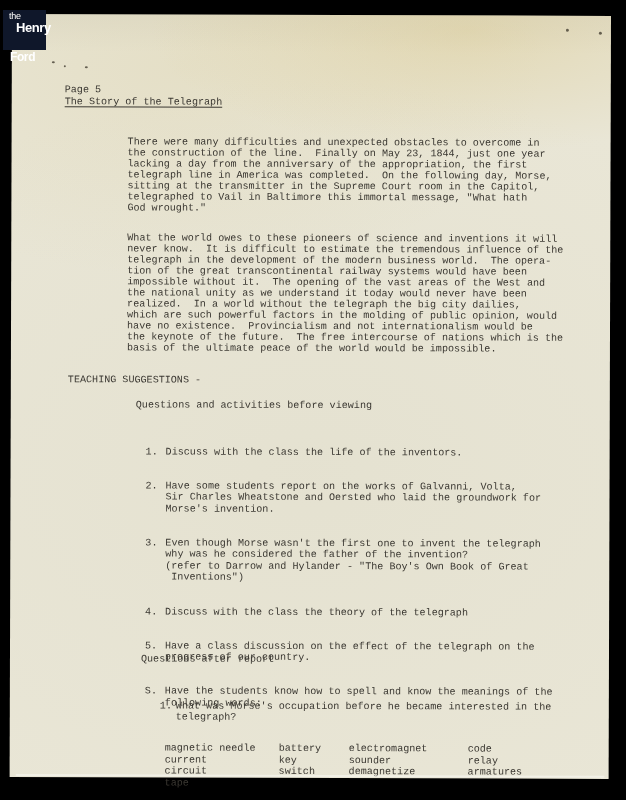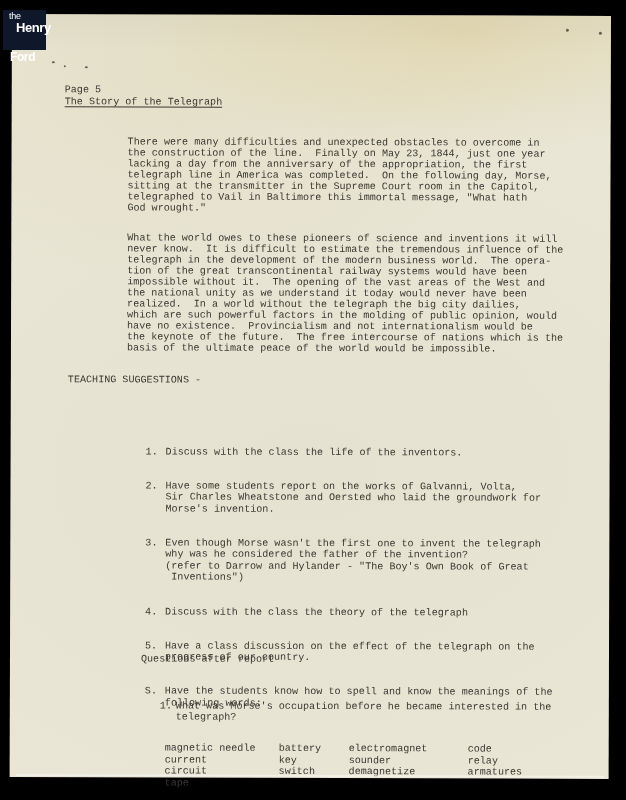--- a/index.html
+++ b/index.html
@@ -110,20 +110,21 @@
 impossible without it.  The opening of the vast areas of the West and
 the national unity as we understand it today would never have been
 realized.  In a world without the telegraph the big city dailies,
 which are such powerful factors in the molding of public opinion, would
 have no existence.  Provincialism and not internationalism would be
 the keynote of the future.  The free intercourse of nations which is the
 basis of the ultimate peace of the world would be impossible.</div>
 
     <div class="tw teaching-heading">TEACHING SUGGESTIONS -</div>
 
+    <div class="tw q-before">Questions and activities before viewing</div>
 
     <div class="tw list-1">
       <div class="li-row">
         <span class="li-num">1.</span>
         <span class="li-text">Discuss with the class the life of the inventors.</span>
       </div>
       <div class="li-row">
         <span class="li-num">2.</span>
         <span class="li-text">Have some students report on the works of Galvanni, Volta,
 Sir Charles Wheatstone and Oersted who laid the groundwork for

